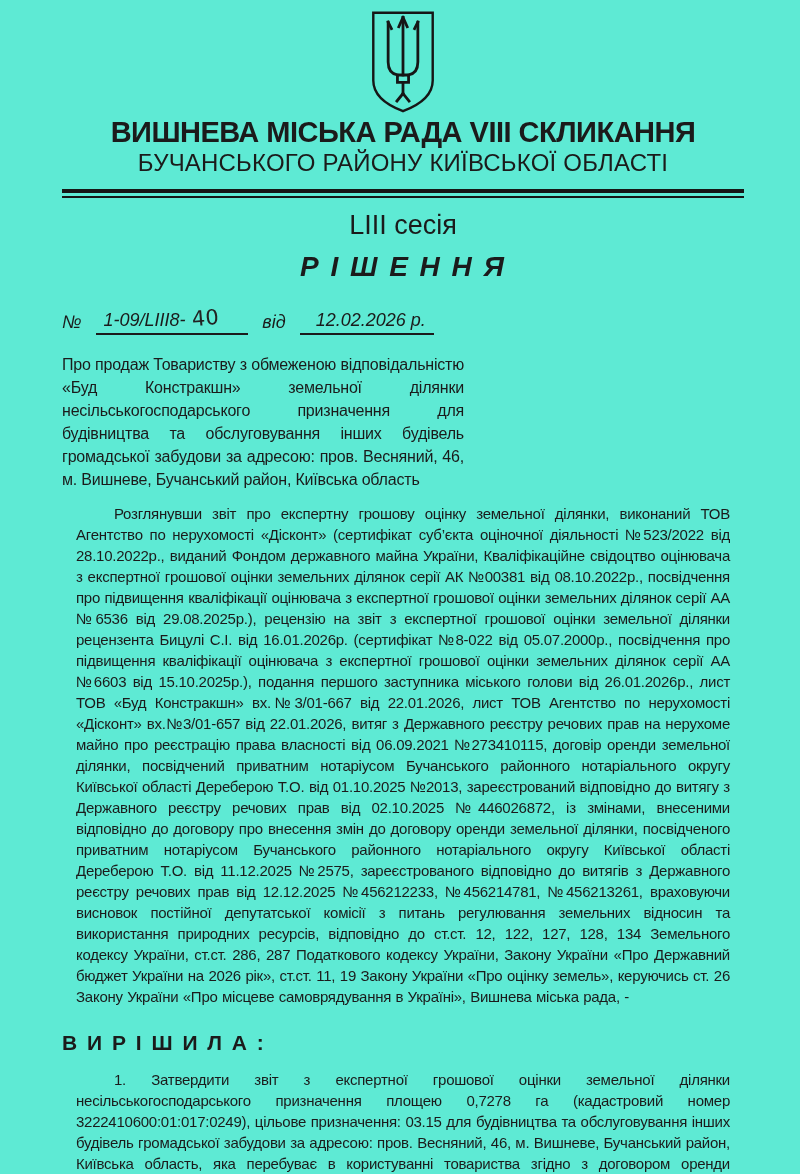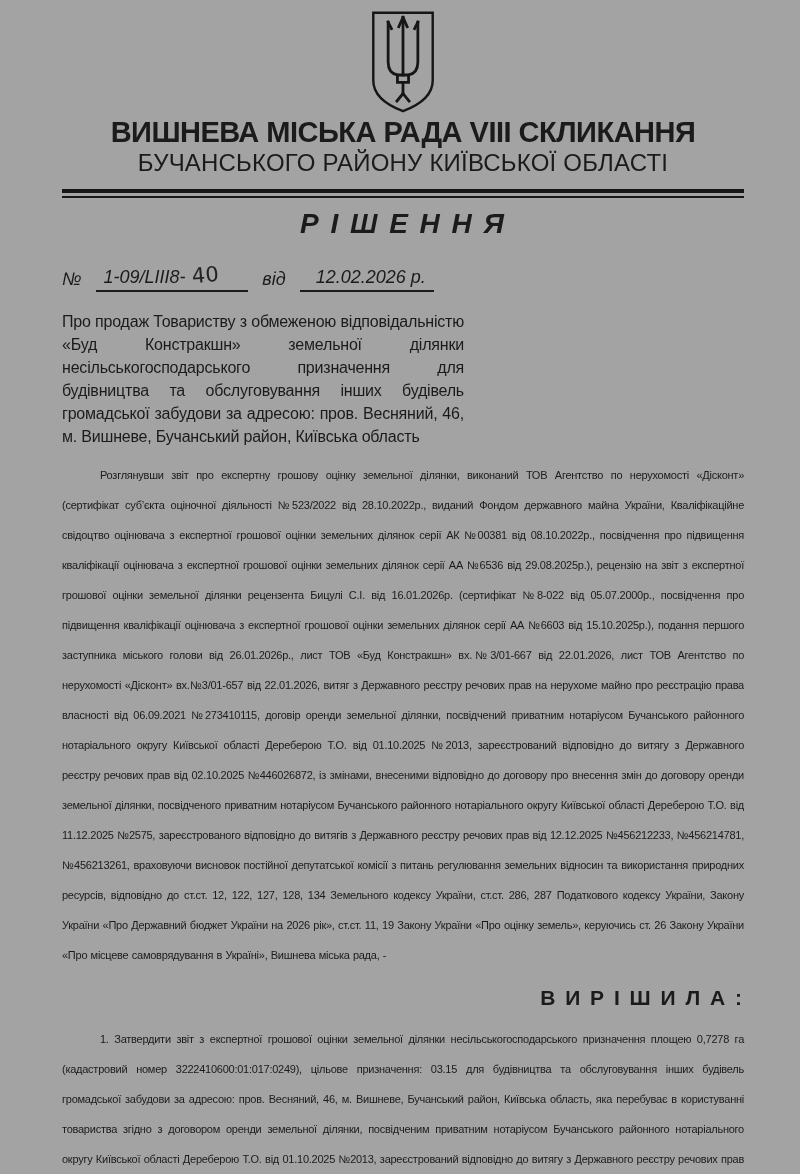--- a/index.html
+++ b/index.html
@@ -1,19 +1,19 @@
 <!DOCTYPE html>
 <html lang="uk"><head>
 <meta charset="utf-8">
 <style>
   html,body{margin:0;padding:0;}
   body{background:#e8e8e6;font-family:"Liberation Sans",sans-serif;}
   .page{
     position:relative;width:800px;height:1174px;margin:0 auto;
-    background:#a3a3a3;color:#1b1b1b;overflow:hidden;
+    background:#5eead4;color:#1b1b1b;overflow:hidden;
     box-shadow:0 0 6px rgba(0,0,0,.25);
   }
   .content{padding:0 56px 0 62px;}
   
   .emblem{width:86px;height:104px;margin:10px auto 2px;display:block;}
   .org-title{
     text-align:center;font-weight:bold;font-size:29px;line-height:33px;
     letter-spacing:-0.5px;white-space:nowrap;
   }
   .org-subtitle{
@@ -45,27 +45,27 @@
     font-weight:400;color:#222;
   }
   .vid-label{padding-bottom:2px;}
   
   .subject{
     width:402px;margin-top:18px;font-size:16px;line-height:23px;
     text-align:justify;letter-spacing:-0.2px;
   }
   
   .body-par{
-    margin:0;margin-top:12px;font-size:11px;line-height:30px;
+    margin:14px;margin-top:12px;font-size:15px;line-height:21px;
     text-align:justify;text-indent:38px;letter-spacing:-0.25px;
     word-spacing:0.5px;
   }
   .resolution-heading{
-    text-align:right;font-size:21px;font-weight:bold;letter-spacing:2px;
-    margin-top:16px;
+    text-align:left;font-size:21px;font-weight:bold;letter-spacing:2px;
+    margin-top:24px;
   }
   .item-par{margin-top:14px;}
 </style>
 </head>
 <body>
 
 <div class="page">
   <div class="content">
 
     <svg class="emblem" viewBox="0 0 90 112" xmlns="http://www.w3.org/2000/svg" aria-hidden="true">
@@ -80,20 +80,21 @@
         <path d="M45 78 v12"></path>
         <path d="M45 90 l-6.5 8 M45 90 l6.5 8"></path>
       </g>
     </svg>
 
     <div class="org-title">ВИШНЕВА МІСЬКА РАДА VIII СКЛИКАННЯ</div>
     <div class="org-subtitle">БУЧАНСЬКОГО РАЙОНУ КИЇВСЬКОЇ ОБЛАСТІ</div>
 
     <div class="double-rule"></div>
 
+    <div class="session-title">LIII сесія</div>
     <div class="doc-type">Р І Ш Е Н Н Я</div>
 
     <div class="number-line">
       <span class="no-label vid-label">№</span>
       <span class="u-seg u-num"><span>1-09/LIII8-</span><span class="handwritten">40</span></span>
       <span class="vid-label">від</span>
       <span class="u-seg u-date">12.02.2026 р.</span>
     </div>
 
     <div class="subject">Про продаж Товариству з обмеженою відповідальністю «Буд Констракшн» земельної ділянки несільськогосподарського призначення для будівництва та обслуговування інших будівель громадської забудови за адресою: пров. Весняний, 46, м. Вишневе, Бучанський район, Київська область</div>

